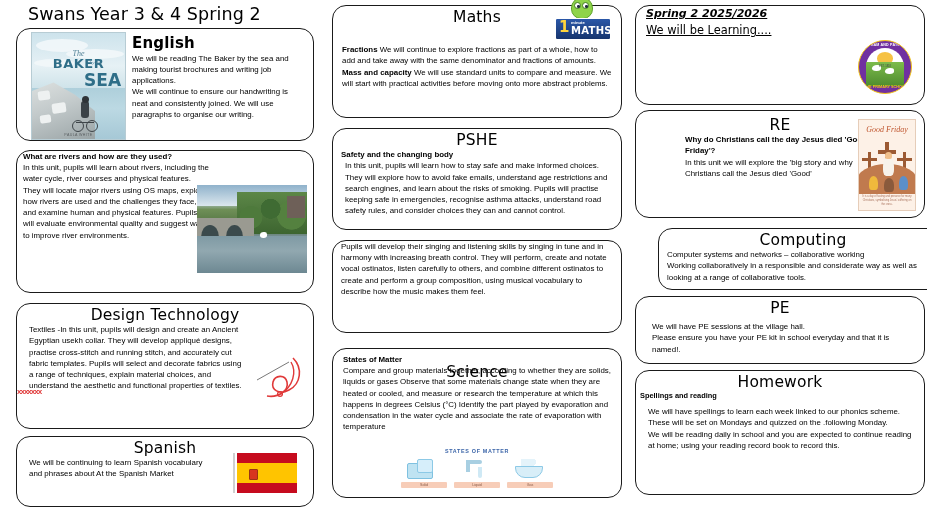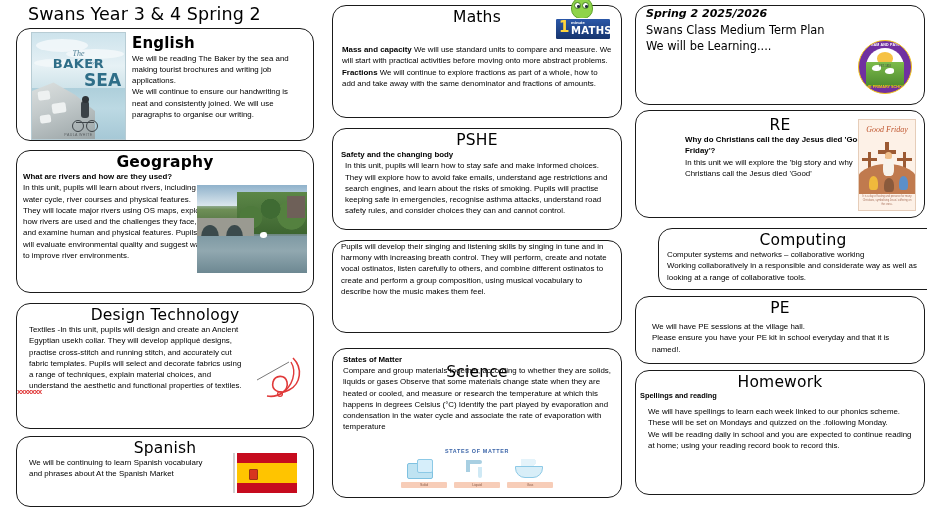--- a/index.html
+++ b/index.html
@@ -195,21 +195,21 @@
                radial-gradient(circle at 65% 40%, #e4f3fa 0 40%, transparent 41%); }
   .som-label { background:#f7cdb8; font-size:3.6px; color:#8a5a46; padding:1px 0;
     border-radius:1px; margin-top:1px; }
 
   
   #card-header { left: 3px; top: 5px; width: 290px; height: 100px; }
   .motto {
     text-align:center; color:#7030a0; font-weight:700; font-style:italic;
     font-family:"Liberation Serif", serif; font-size:12.5px; margin: 16px 0 6px 0;
   }
-  .hdr-lines { padding-left: 10px; font-family:"DejaVu Sans", sans-serif; }
+  .hdr-lines { padding-left: 10px; font-family:"DejaVu Sans", sans-serif;text-decoration:underline; }
   .hdr-line1 { font-size:11px; font-weight:700; font-style:italic; line-height:1.45; }
   .hdr-line2, .hdr-line3 { font-size:11.4px; line-height:1.45; }
   .school-crest {
     position:absolute; right:12px; top:34px; width:54px; height:54px;
     border-radius:50%; background:#7030a0; border:1.5px solid #f0c419;
     overflow:hidden;
   }
   .crest-in { position:absolute; left:7px; top:7px; right:7px; bottom:7px;
     border-radius:50%; background:#fff; }
   .crest-hill { position:absolute; left:0; top:38%; right:0; bottom:0;
@@ -280,21 +280,20 @@
         </div>
         <div class="text">
           <div class="card-title">English</div>
           <div class="card-body" style="white-space:pre-line;padding-left:2px;">We will be reading The Baker by the sea and making tourist brochures and writing job applications.
 We will continue to ensure our handwriting is neat and consistently joined. We will use paragraphs to organise our writing.</div>
         </div>
       </div>
     </div>
 
     <div class="card" id="card-geography">
-      <div class="card-title">Geography</div>
       <div class="geo-photo">
         <div class="geo-sky"></div>
         <div class="geo-trees"></div>
         <div class="geo-bridge"></div>
         <div class="geo-arch a1"></div>
           <div class="geo-arch a2"></div>
         <div class="geo-house"></div>
         <div class="geo-water"></div>
         <div class="geo-swan"></div>
       </div>
@@ -328,22 +327,22 @@
         <div class="crest"></div>
       </div>
     </div>
   </div>
 
   <div class="col col-mid">
 
     <div class="card" id="card-maths">
       <div class="card-title">Maths</div>
       <div class="card-body" style="padding-top:18px;padding-left:9px;padding-right:9px;">
+        <p><span class="inline-b">Fractions</span><span> We will continue to explore fractions as part of a whole, how to add and take away with the same denominator and fractions of amounts.</span></p>
         <p><span class="inline-b">Mass and capacity</span><span> We will use standard units to compare and measure. We will start with practical activities before moving onto more abstract problems.</span></p>
-        <p><span class="inline-b">Fractions</span><span> We will continue to explore fractions as part of a whole, how to add and take away with the same denominator and fractions of amounts.</span></p>
       </div>
     </div>
     <div class="maths-logo" style="position:absolute;left:228px;top:0px;">
       <div class="ml-char">
         <div class="ml-eye e1">
             <div class="ml-pupil"></div>
           </div>
         <div class="ml-eye e2">
             <div class="ml-pupil"></div>
           </div>
@@ -401,21 +400,20 @@
         </div>
       </div>
     </div>
   </div>
 
   <div class="col col-right">
 
     <div class="card" id="card-header">
       <div class="hdr-lines">
         <div class="hdr-line1">Spring 2 2025/2026</div>
-        <div class="hdr-line2">Swans Class Medium Term Plan</div>
         <div class="hdr-line3">We will be Learning....</div>
       </div>
       <div class="school-crest">
         <div class="crest-in">
           <div class="crest-sun"></div>
           <div class="crest-hill"></div>
           <div class="crest-swan s1"></div>
           <div class="crest-swan s2"></div>
           <div class="crest-est">EST. 1818</div>
         </div>

